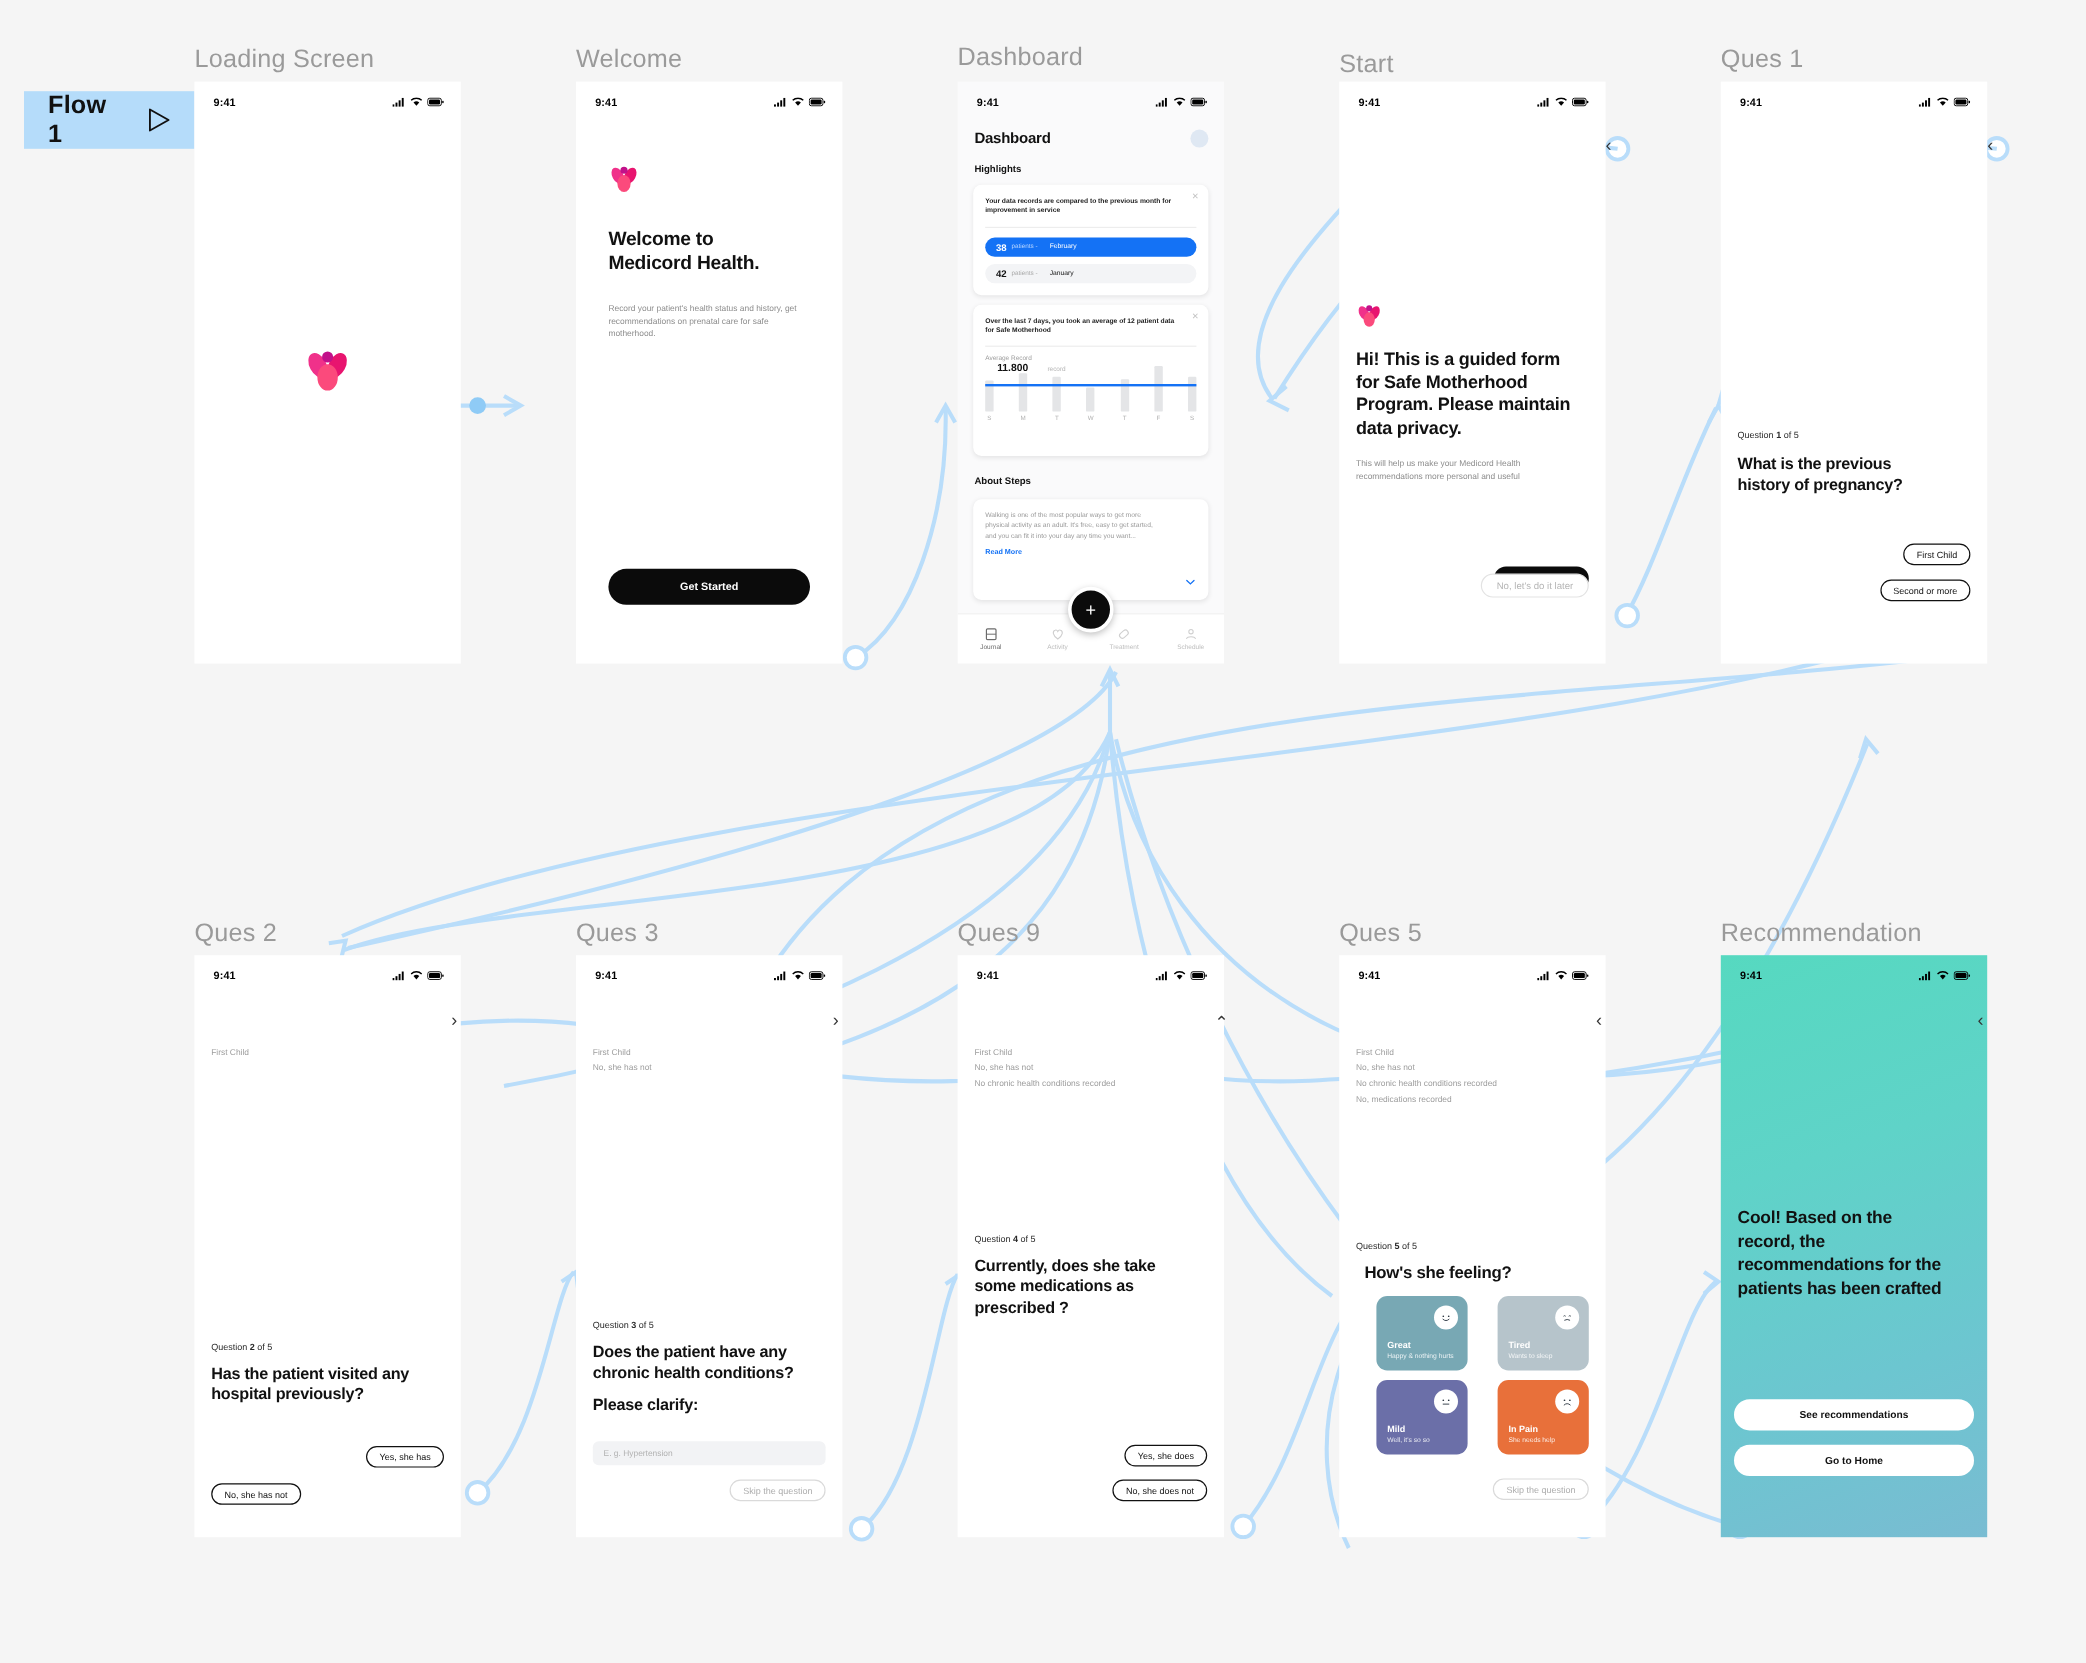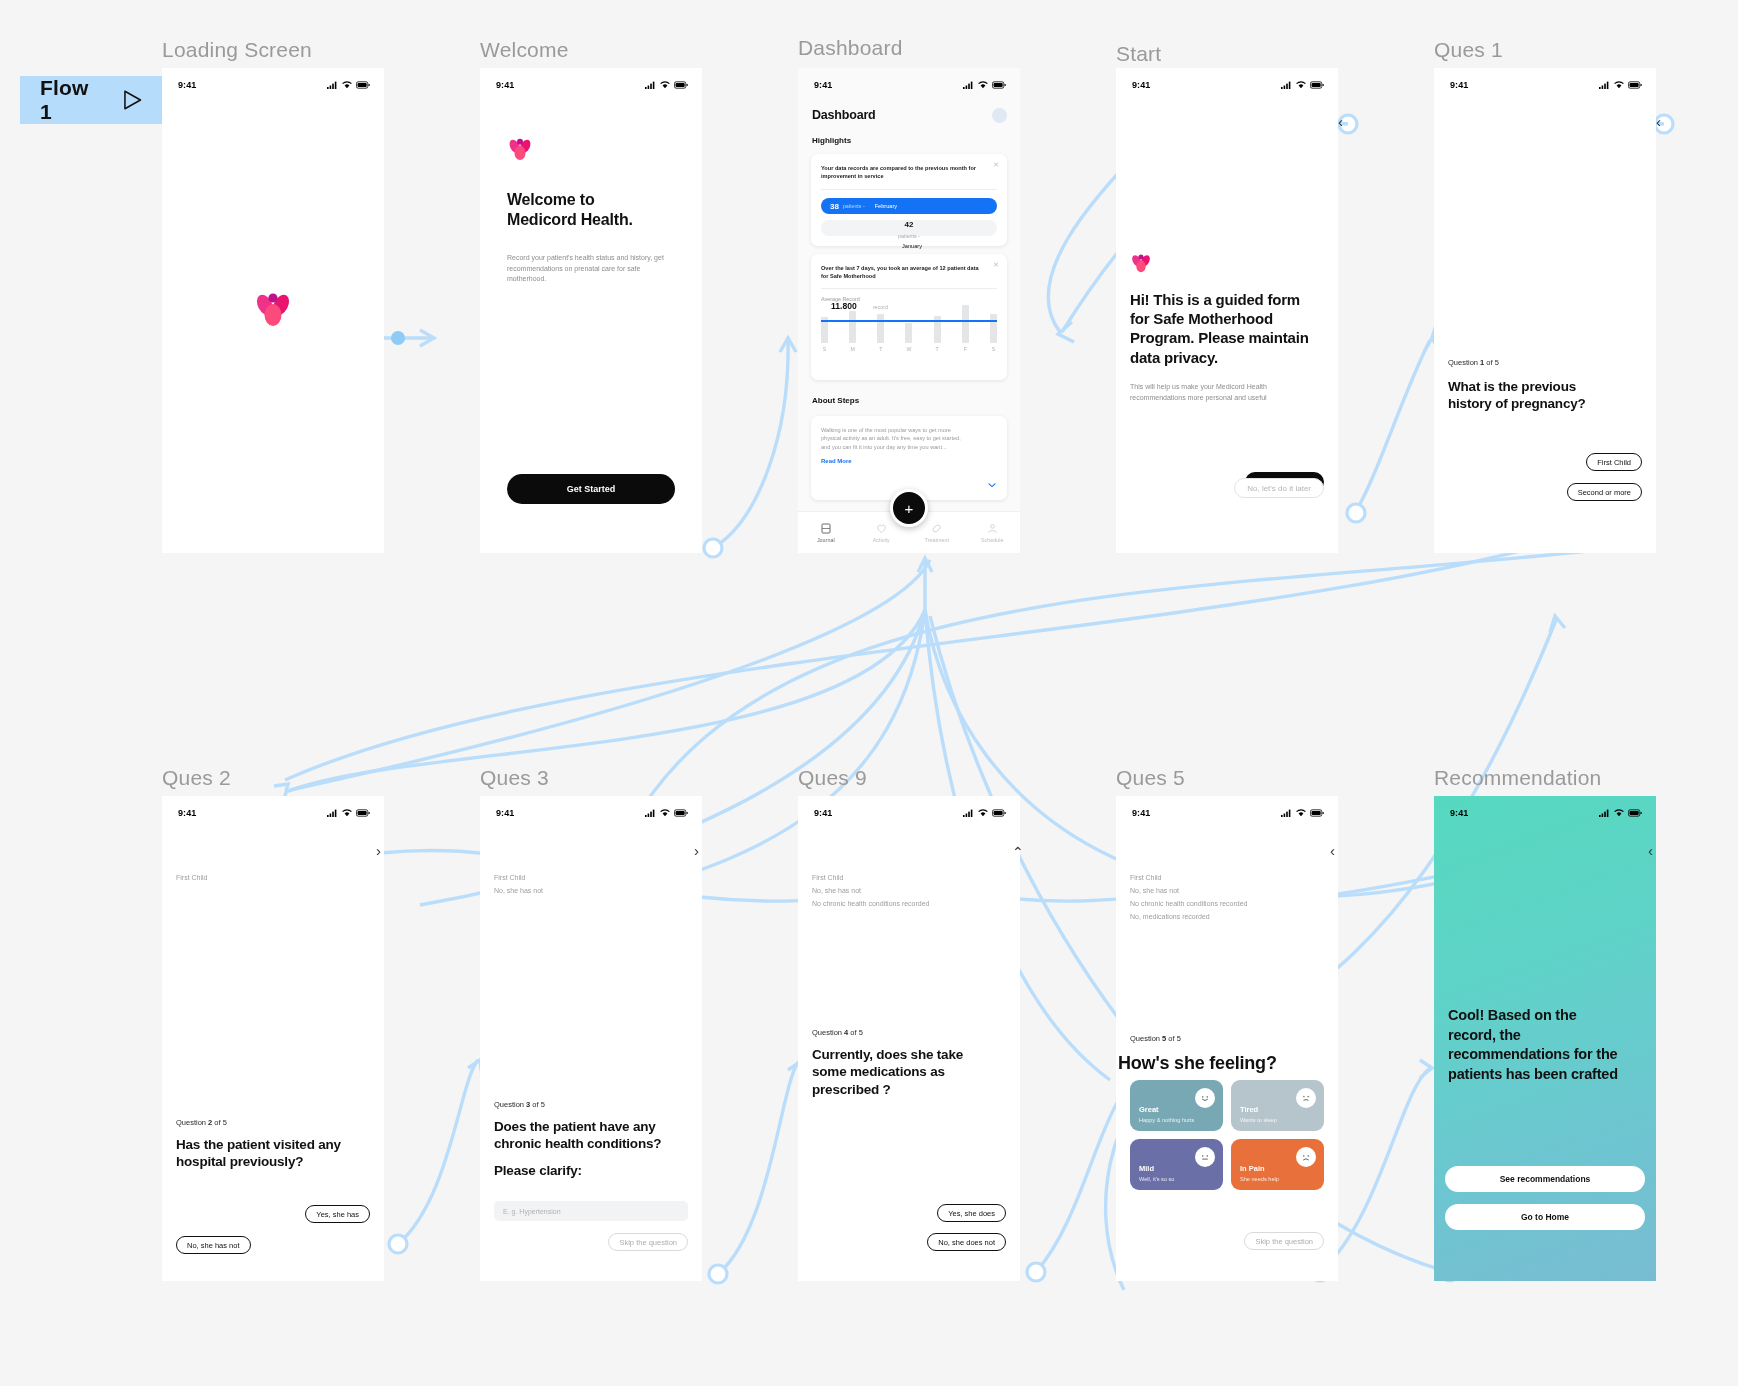--- a/index.html
+++ b/index.html
@@ -83,21 +83,21 @@
   .dash-sub { font-size: 8px; font-weight: 700; color: #111; }
   .card { background: #fff; border-radius: 7px; box-shadow: 0 1px 4px rgba(0,0,0,.09); }
   .card-txt { font-size: 5.6px; font-weight: 700; color: #1b1b1b; line-height: 1.45; }
   .divider { height: 1px; background: #ededed; }
   .row-pill { display: flex; align-items: center; border-radius: 999px; height: 16px; padding: 0 9px; gap: 4px; }
   .row-pill .num { font-size: 8px; font-weight: 700; }
   .row-pill .unit { font-size: 5.3px; }
   .row-pill .mon { font-size: 5.6px; margin-left: 6px; }
   .rp-blue { background: #1472f5; color: #fff; }
   .rp-blue .unit { color: #b9d6ff; }
-  .rp-gray { background: #f3f4f6; color: #111; flex-direction: column; }
+  .rp-gray { background: #f3f4f6; color: #111; }
   .rp-gray .unit { color: #a8a8a8; }
   .close-x { position: absolute; font-size: 7px; color: #c3c3c3; line-height: 1; }
   .bars { display: flex; align-items: flex-end; justify-content: space-between; height: 42px; }
   .bar { width: 7px; background: #e4e5e7; border-radius: 1px; }
   .barlabels { display: flex; justify-content: space-between; margin-top: 3px; }
   .barlabels span { font-size: 5.2px; color: #b0b0b0; width: 7px; text-align: center; }
   .avgline { position: absolute; left: 0; right: 0; height: 1.6px; background: #1472f5; }
   .readmore { font-size: 6px; font-weight: 700; color: #1472f5; }
 
   .tabbar { position: absolute; left: 0; right: 0; bottom: 0; height: 42px;
@@ -113,21 +113,21 @@
 
   
   .bubble-dark { background:#0b0b0b; color:#fff; font-size:8px; font-weight:500;
     border-radius:999px; height:20px; display:inline-flex; align-items:center; padding:0 12px;margin-top:22px; }
   .bubble-ghost { background:#fff; border:1px solid #e3e3e3; color:#b5b5b5; font-size:8px;
     border-radius:999px; height:20px; display:inline-flex; align-items:center; padding:0 12px; }
 
   
   .mood-grid { position:absolute; left:14px; right:14px; display:grid;
     grid-template-columns: 1fr 1fr; gap: 8px; }
-  .mood { border-radius: 9px; height: 51px; position: relative; padding: 8px; color:#fff; }
+  .mood { border-radius: 9px; height: 62px; position: relative; padding: 8px; color:#fff;margin-left:17px; }
   .mood .face { position:absolute; right:8px; top:8px; width:20px; height:20px;
     border-radius:50%; background:#fff; display:flex; align-items:center; justify-content:center; }
   .mood .m-name { position:absolute; left:9px; bottom:17px; font-size:7.5px; font-weight:600; }
   .mood .m-desc { position:absolute; left:9px; bottom:8px; font-size:5.6px; opacity:.85; }
 
   
   .rec { background: linear-gradient(160deg,#56d9c0 0%,#5fd3c8 35%,#6cc6d0 70%,#79bcd2 100%); }
 
   
   .txtinput { background:#f2f3f5; border-radius:5px; height:20px; display:flex;
@@ -600,21 +600,21 @@
     </div>
     <div class="answers" style="top:76px">
       <div>First Child</div>
       <div>No, she has not</div>
       <div>No chronic health conditions recorded</div>
       <div>No, medications recorded</div>
     </div>
     <div class="qmeta" style="position:absolute;left:14px;top:238px">
       <span>Question </span><b>5</b><span> of 5</span>
     </div>
-    <div class="h1" style="position:absolute;left:2px;top:256px;font-size:18px">How's she feeling?</div>
+    <div class="h1" style="position:absolute;left:21px;top:256px;font-size:14px">How's she feeling?</div>
 
     <div id="mood-grid" class="mood-grid" style="top:284px">
         <div class="mood" style="background: rgb(120, 168, 180);">
           <span class="face">
             <svg width="14" height="14" viewBox="0 0 20 20">
               <circle cx="10" cy="10" r="9" fill="#fff"></circle>
               <circle cx="6.8" cy="8.4" r="1" fill="#2f3a44"></circle>
               <circle cx="13.2" cy="8.4" r="1" fill="#2f3a44"></circle>
               <path d="M6.4 12 q3.6 3.4 7.2 0" stroke="#2f3a44" stroke-width="1.1" fill="none" stroke-linecap="round"></path>
             </svg>

